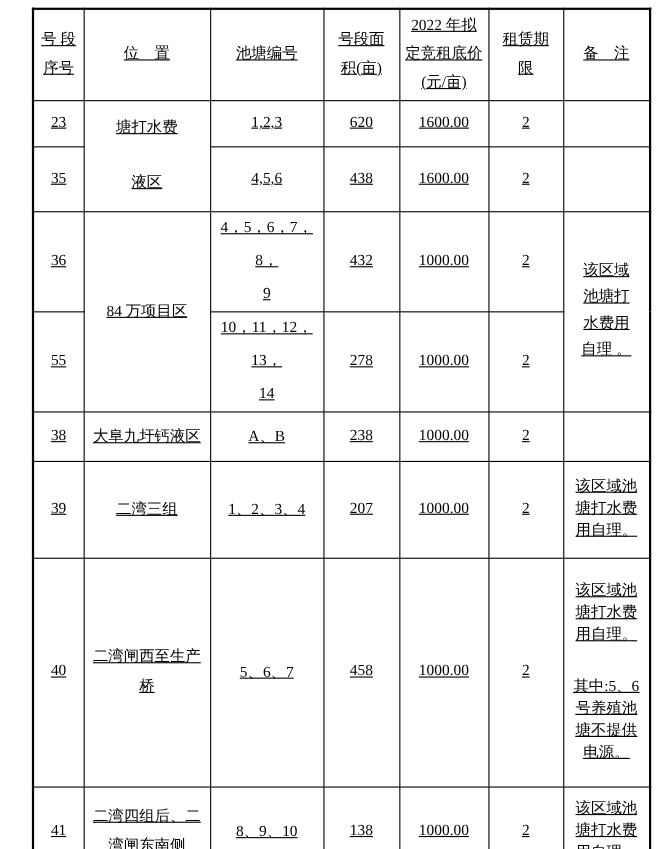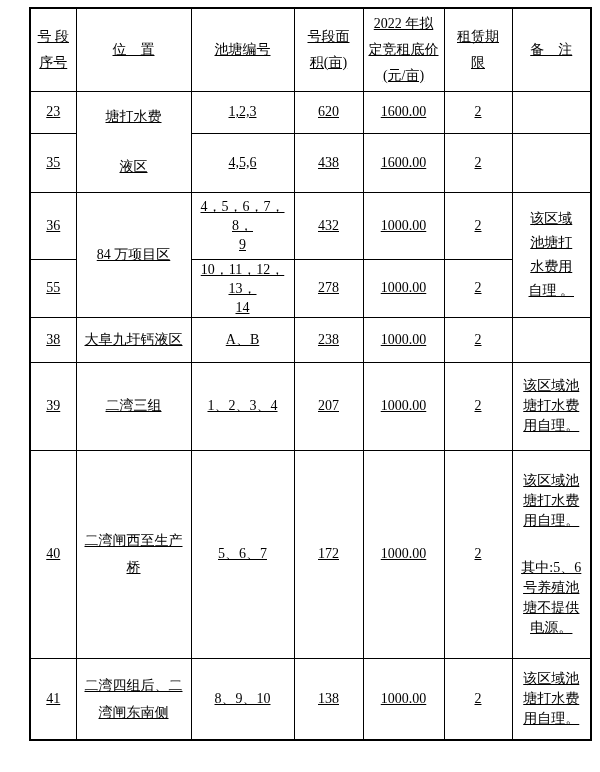--- a/index.html
+++ b/index.html
@@ -53,21 +53,21 @@
     font-size: 19px;
     white-space: pre-line;
   }
   .loc-3435 { line-height: 50px; }
   .loc-wrap {
     white-space: pre-line;
     line-height: 27px;
   }
   .ponds-wrap {
     white-space: pre-line;
-    line-height: 19px;
+    line-height: 30px;
   }
   .remark-merged {
     font-weight: bold;
     font-size: 16px;
     line-height: 24px;
     white-space: pre-line;
   }
   .remark-sm {
     font-weight: bold;
     font-size: 14px;
@@ -175,21 +175,21 @@
       <td class="remark-sm">该区域池
 塘打水费
 用自理。</td>
     </tr>
 
     <tr class="h-r40">
       <td>40</td>
       <td class="loc-wrap">二湾闸西至生产
 桥</td>
       <td>5、6、7</td>
-      <td>172</td>
+      <td>458</td>
       <td>1000.00</td>
       <td>2</td>
       <td class="remark-sm">
         <div>该区域池
 塘打水费
 用自理。</div>
         <div class="remark-p2">其中:5、6
 号养殖池
 塘不提供
 电源。</div>

